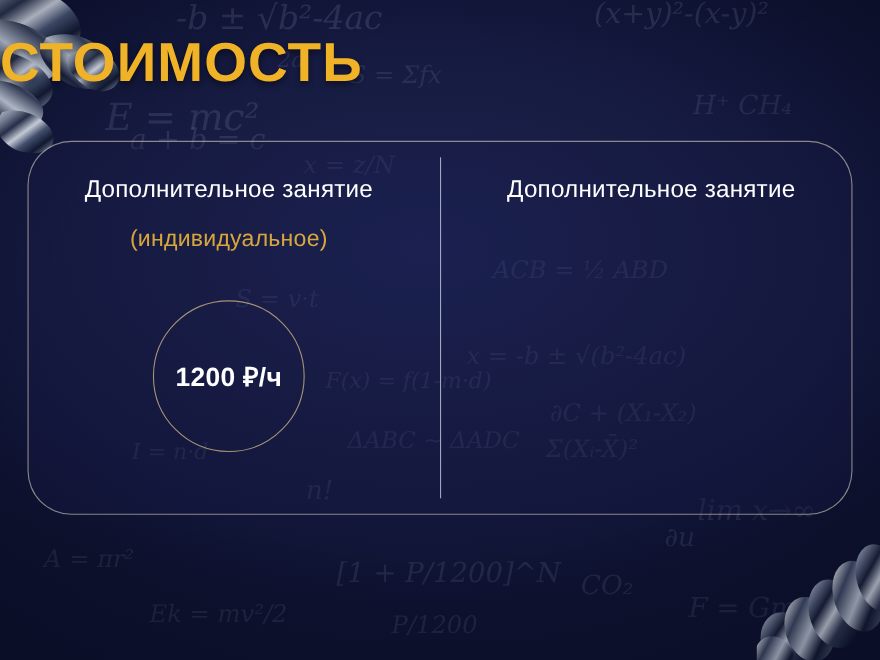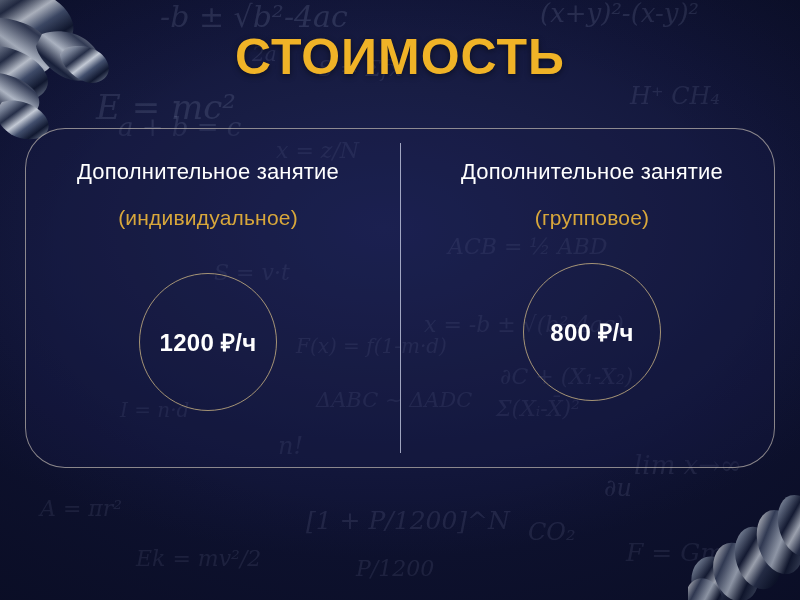--- a/index.html
+++ b/index.html
@@ -50,21 +50,21 @@
     position: absolute;
     pointer-events: none;
   }
 
   
   .title {
     position: absolute;
     left: 0;
     top: 28px;
     width: 100%;
-    text-align: center;
+    text-align: left;
     font-size: 50px;
     font-weight: bold;
     letter-spacing: 1px;
     color: #F0B327;
     text-shadow: 0 2px 6px rgba(0,0,0,0.45);
   }
 
   
   .card {
     position: absolute;
@@ -232,21 +232,17 @@
       <div class="col-sub">(индивидуальное)</div>
       <div class="circle-wrap">
         <div class="circle">1200 ₽/ч</div>
       </div>
     </div>
 
     <div class="divider"></div>
 
     <div class="card-col col-right">
       <div class="col-head">Дополнительное занятие</div>
-      <div class="col-sub">(групповое)</div>
-      <div class="circle-wrap">
-        <div class="circle">800 ₽/ч</div>
-      </div>
     </div>
 
   </div>
 
 </div>
 
 </body></html>

